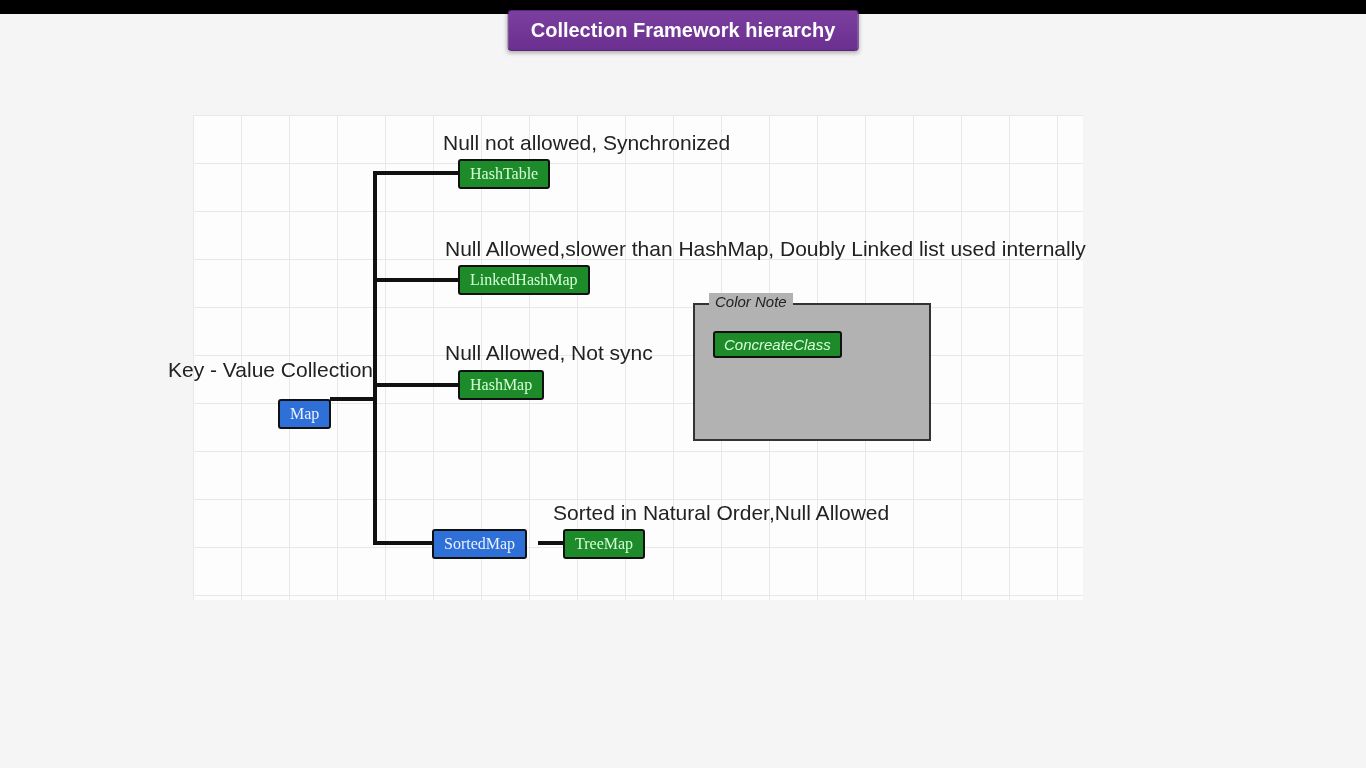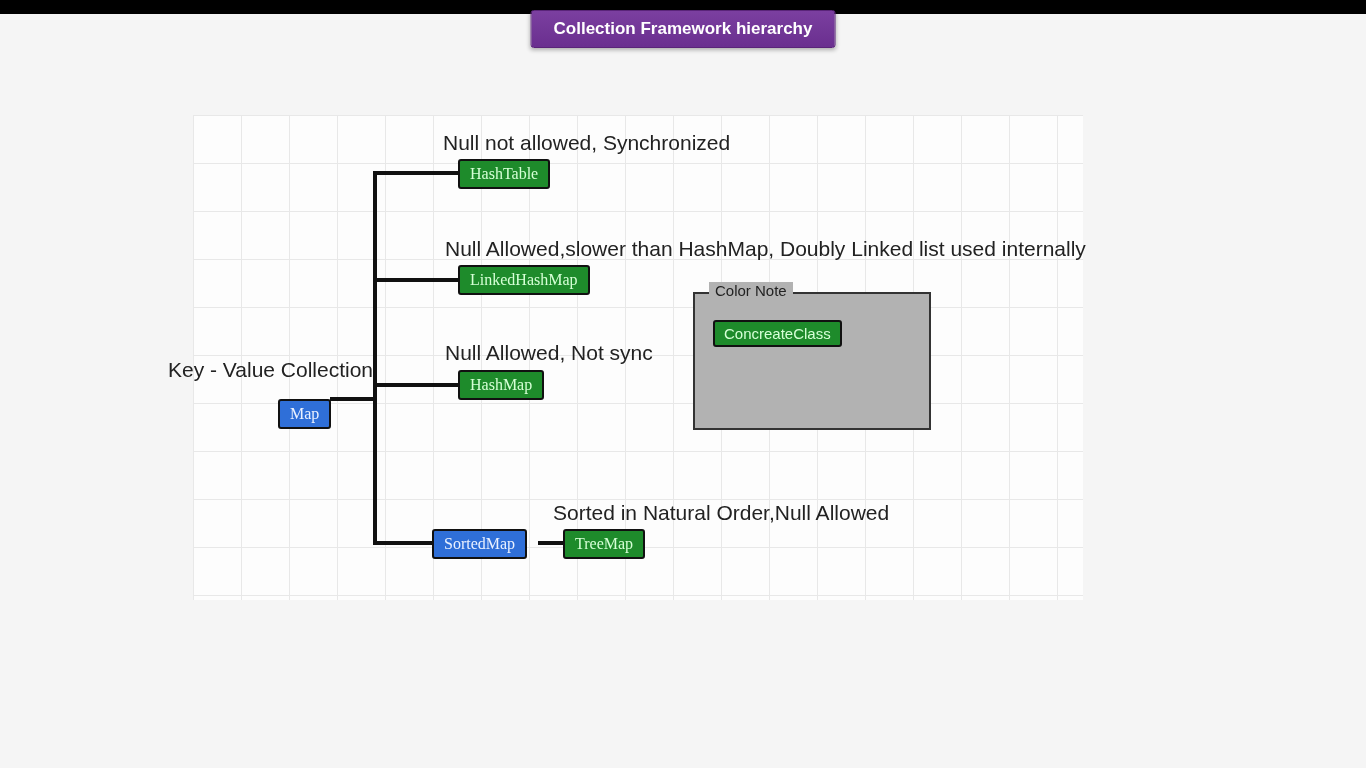--- a/index.html
+++ b/index.html
@@ -18,21 +18,21 @@
   }
   .title-banner {
     position: absolute;
     top: 10px;
     left: 50%;
     transform: translateX(-50%);
     background: linear-gradient(#7b3fa0, #6a2f8f);
     color: #fff;
     font-family: Arial, sans-serif;
     font-weight: bold;
-    font-size: 17px;
+    font-size: 20px;
     padding: 8px 22px;
     border: 1px solid #5a2479;
     border-radius: 3px;
     box-shadow: 0 2px 4px rgba(0,0,0,0.3);
   }
   .diagram-area {
     position: absolute;
     top: 115px;
     left: 193px;
     width: 890px;
@@ -126,18 +126,18 @@
   <div class="label" style="left:252px; top:122px;">Null Allowed,slower than HashMap, Doubly Linked list used internally</div>
   <div class="box green" style="left:265px; top:150px;">LinkedHashMap</div>
 
   <div class="label" style="left:252px; top:226px;">Null Allowed, Not sync</div>
   <div class="box green" style="left:265px; top:255px;">HashMap</div>
 
   <div class="label" style="left:360px; top:386px;">Sorted in Natural Order,Null Allowed</div>
   <div class="box blue" style="left:239px; top:414px;">SortedMap</div>
   <div class="box green" style="left:370px; top:414px;">TreeMap</div>
 
-  <div class="legend-box" style="left:500px; top:177px; width:238px; height:138px;">
+  <div class="legend-box" style="left:500px; top:188px; width:238px; height:138px;font-style:italic;">
     <span class="legend-title">Color Note</span>
     <div><span class="legend-item green">ConcreateClass</span></div>
   </div>
 
 </div>
 
 </body></html>

